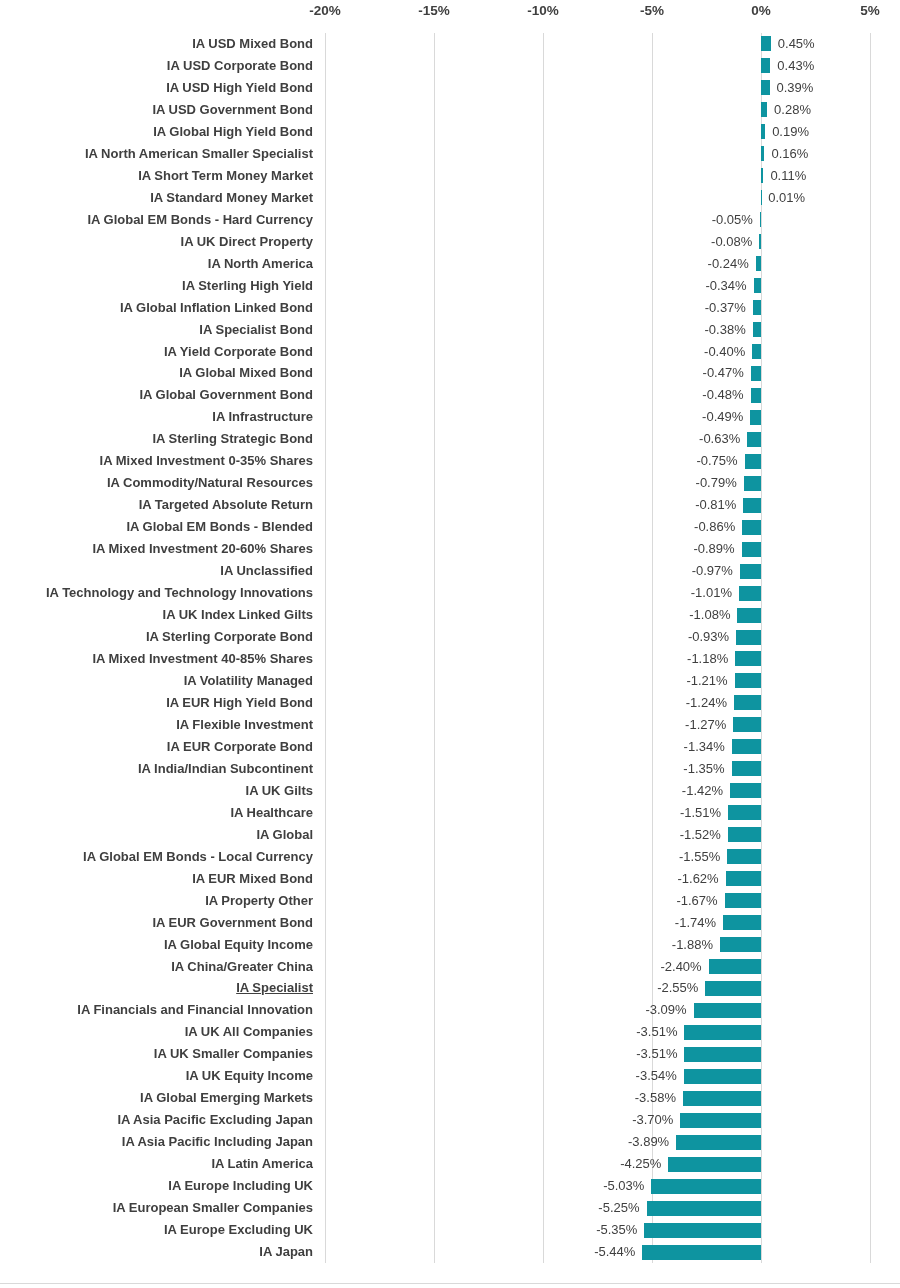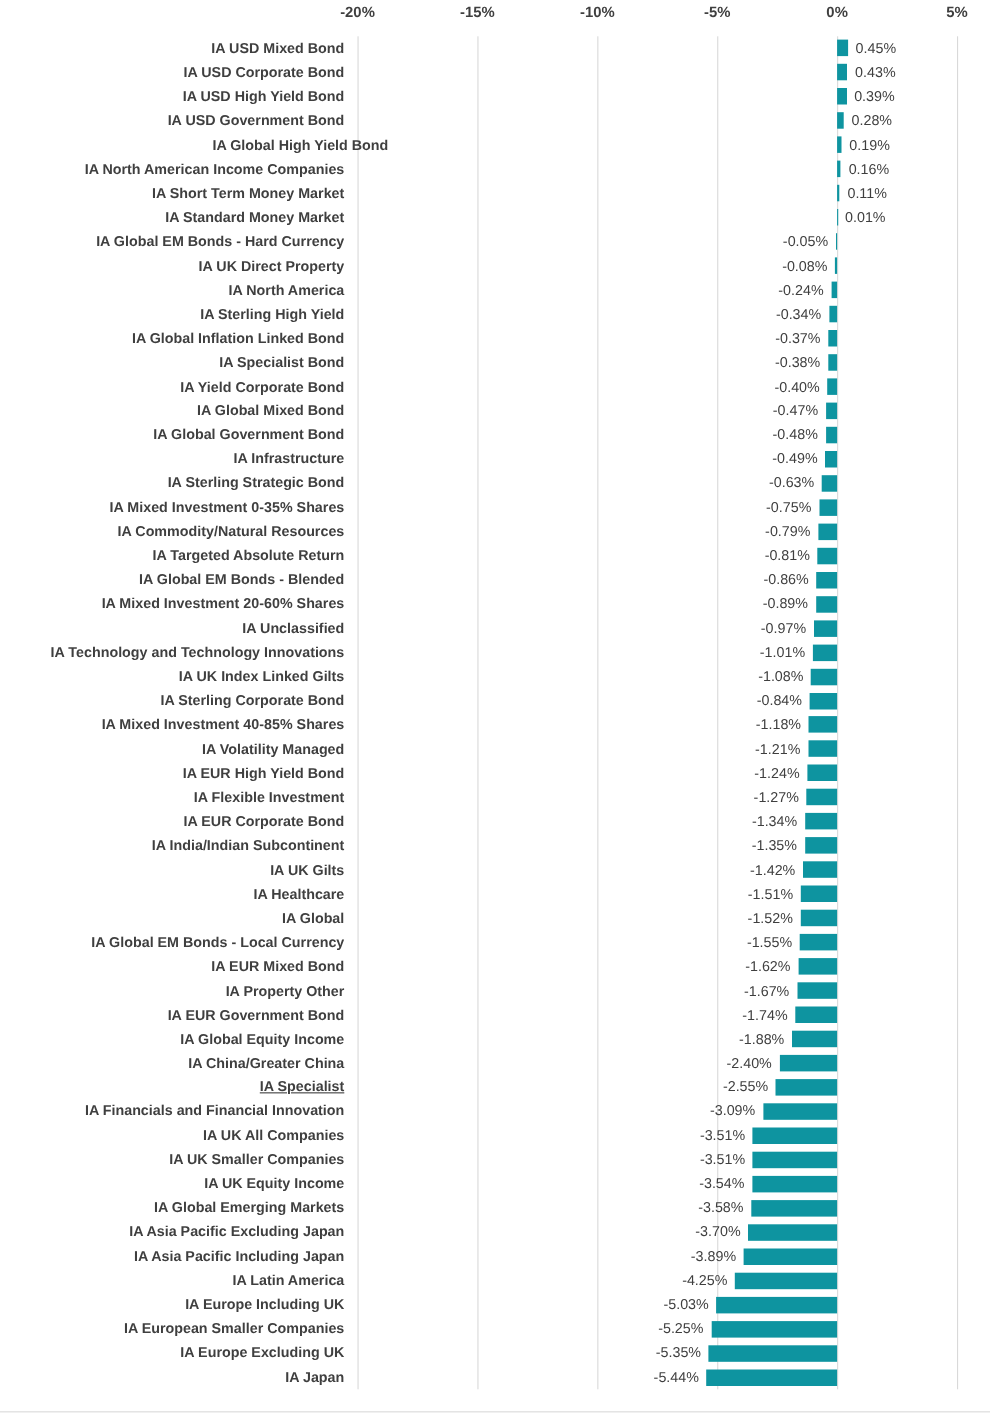--- a/index.html
+++ b/index.html
@@ -78,24 +78,24 @@
       <span class="val-label" style="top: 33px; line-height: 21.9643px; left: 777.81px;">0.45%</span>
       <span class="cat-label" style="top: 54.9643px; line-height: 21.9643px;">IA USD Corporate Bond</span>
       <div class="bar" style="left: 761px; width: 9.374px; top: 58.4464px; height: 15px; background: rgb(14, 148, 160);"></div>
       <span class="val-label" style="top: 54.9643px; line-height: 21.9643px; left: 777.374px;">0.43%</span>
       <span class="cat-label" style="top: 76.9286px; line-height: 21.9643px;">IA USD High Yield Bond</span>
       <div class="bar" style="left: 761px; width: 8.502px; top: 80.4107px; height: 15px; background: rgb(14, 148, 160);"></div>
       <span class="val-label" style="top: 76.9286px; line-height: 21.9643px; left: 776.502px;">0.39%</span>
       <span class="cat-label" style="top: 98.8929px; line-height: 21.9643px;">IA USD Government Bond</span>
       <div class="bar" style="left: 761px; width: 6.104px; top: 102.375px; height: 15px; background: rgb(14, 148, 160);"></div>
       <span class="val-label" style="top: 98.8929px; line-height: 21.9643px; left: 774.104px;">0.28%</span>
-      <span class="cat-label" style="top: 120.857px; line-height: 21.9643px; padding-left: 40px;">IA Global High Yield Bond</span>
+      <span class="cat-label" style="top: 120.857px; line-height: 21.9643px;">IA Global High Yield Bond</span>
       <div class="bar" style="left: 761px; width: 4.142px; top: 124.339px; height: 15px; background: rgb(14, 148, 160);"></div>
       <span class="val-label" style="top: 120.857px; line-height: 21.9643px; left: 772.142px;">0.19%</span>
-      <span class="cat-label" style="top: 142.821px; line-height: 21.9643px;">IA North American Income Companies</span>
+      <span class="cat-label" style="top: 142.821px; line-height: 21.9643px;">IA North American Smaller Specialist</span>
       <div class="bar" style="left: 761px; width: 3.488px; top: 146.304px; height: 15px; background: rgb(14, 148, 160);"></div>
       <span class="val-label" style="top: 142.821px; line-height: 21.9643px; left: 771.488px;">0.16%</span>
       <span class="cat-label" style="top: 164.786px; line-height: 21.9643px;">IA Short Term Money Market</span>
       <div class="bar" style="left: 761px; width: 2.398px; top: 168.268px; height: 15px; background: rgb(14, 148, 160);"></div>
       <span class="val-label" style="top: 164.786px; line-height: 21.9643px; left: 770.398px;">0.11%</span>
       <span class="cat-label" style="top: 186.75px; line-height: 21.9643px;">IA Standard Money Market</span>
       <div class="bar" style="left: 761px; width: 0.218px; top: 190.232px; height: 15px; background: rgb(14, 148, 160);"></div>
       <span class="val-label" style="top: 186.75px; line-height: 21.9643px; left: 768.218px;">0.01%</span>
       <span class="cat-label" style="top: 208.714px; line-height: 21.9643px;">IA Global EM Bonds - Hard Currency</span>
       <div class="bar" style="left: 759.91px; width: 1.09px; top: 212.196px; height: 15px; background: rgb(14, 148, 160);"></div>
@@ -149,21 +149,21 @@
       <div class="bar" style="left: 739.854px; width: 21.146px; top: 563.625px; height: 15px; background: rgb(14, 148, 160);"></div>
       <span class="val-label" style="top: 560.143px; line-height: 21.9643px; left: 732.854px; transform: translateX(-100%);">-0.97%</span>
       <span class="cat-label" style="top: 582.107px; line-height: 21.9643px;">IA Technology and Technology Innovations</span>
       <div class="bar" style="left: 738.982px; width: 22.018px; top: 585.589px; height: 15px; background: rgb(14, 148, 160);"></div>
       <span class="val-label" style="top: 582.107px; line-height: 21.9643px; left: 731.982px; transform: translateX(-100%);">-1.01%</span>
       <span class="cat-label" style="top: 604.071px; line-height: 21.9643px; text-align: right;">IA UK Index Linked Gilts</span>
       <div class="bar" style="left: 737.456px; width: 23.544px; top: 607.554px; height: 15px; background: rgb(14, 148, 160);"></div>
       <span class="val-label" style="top: 604.071px; line-height: 21.9643px; left: 730.456px; transform: translateX(-100%);">-1.08%</span>
       <span class="cat-label" style="top: 626.036px; line-height: 21.9643px;">IA Sterling Corporate Bond</span>
       <div class="bar" style="left: 736.148px; width: 24.852px; top: 629.518px; height: 15px; background: rgb(14, 148, 160);"></div>
-      <span class="val-label" style="top: 626.036px; line-height: 21.9643px; left: 729.148px; transform: translateX(-100%);">-0.84%</span>
+      <span class="val-label" style="top: 626.036px; line-height: 21.9643px; left: 729.148px; transform: translateX(-100%);">-0.93%</span>
       <span class="cat-label" style="top: 648px; line-height: 21.9643px;">IA Mixed Investment 40-85% Shares</span>
       <div class="bar" style="left: 735.276px; width: 25.724px; top: 651.482px; height: 15px; background: rgb(14, 148, 160);"></div>
       <span class="val-label" style="top: 648px; line-height: 21.9643px; left: 728.276px; transform: translateX(-100%);">-1.18%</span>
       <span class="cat-label" style="top: 669.964px; line-height: 21.9643px;">IA Volatility Managed</span>
       <div class="bar" style="left: 734.622px; width: 26.378px; top: 673.446px; height: 15px; background: rgb(14, 148, 160);"></div>
       <span class="val-label" style="top: 669.964px; line-height: 21.9643px; left: 727.622px; transform: translateX(-100%);">-1.21%</span>
       <span class="cat-label" style="top: 691.929px; line-height: 21.9643px;">IA EUR High Yield Bond</span>
       <div class="bar" style="left: 733.968px; width: 27.032px; top: 695.411px; height: 15px; background: rgb(14, 148, 160);"></div>
       <span class="val-label" style="top: 691.929px; line-height: 21.9643px; left: 726.968px; transform: translateX(-100%);">-1.24%</span>
       <span class="cat-label" style="top: 713.893px; line-height: 21.9643px;">IA Flexible Investment</span>

